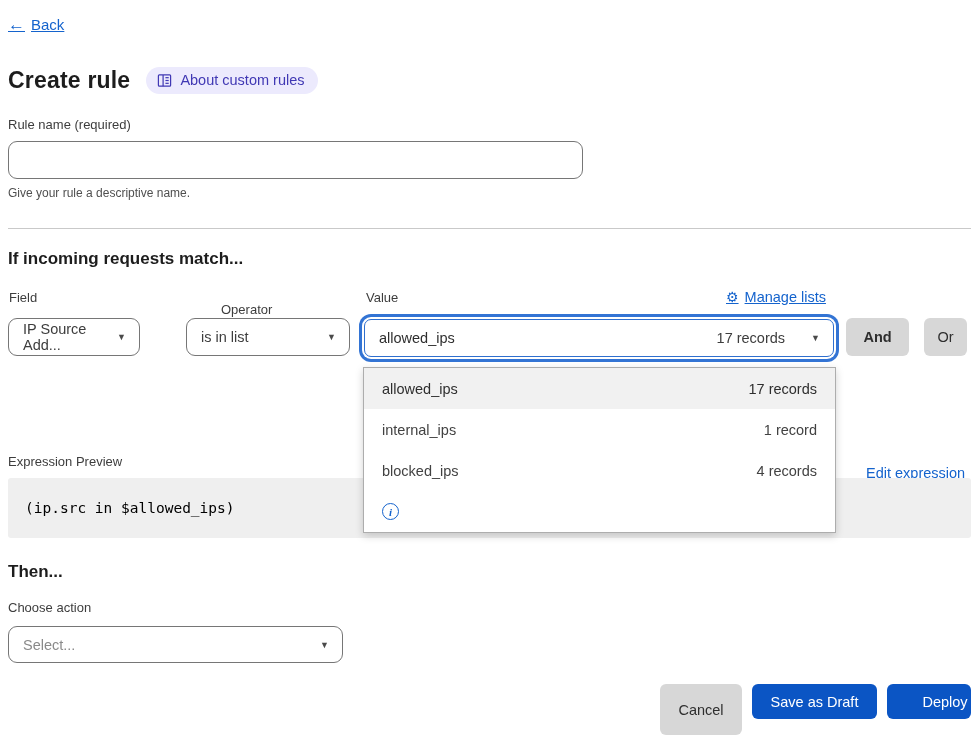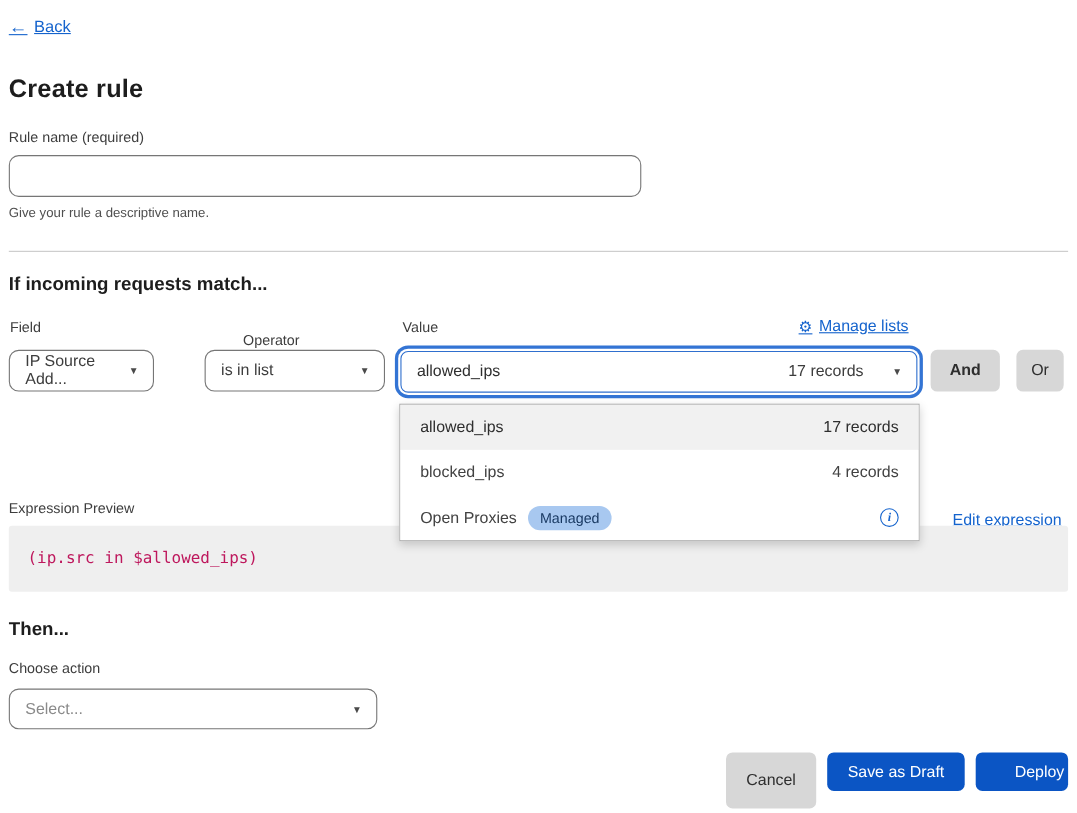--- a/index.html
+++ b/index.html
@@ -107,37 +107,47 @@
   }
 
   
   .expr-block {
     background: #efefef; border-radius: 3px;
     width: 963px; height: 60px;
     display: flex; align-items: center; padding: 0 17px;
   }
   .expr-code {
     font-family: "DejaVu Sans Mono", "Liberation Mono", monospace;
-    font-size: 14.5px; color: #be185d;
+    font-size: 14.5px; color: #000000;
   }
 
   .gear-glyph { font-size: 14px; line-height: 1; text-decoration: none; }
 
   .book-icon-svg { display: inline-block; }
 </style>
 </head>
 <body>
 
 <a class="link abs" style="left:8px; top:16px;">
   <span class="back-arrow">←</span>
     <span>Back</span>
 </a>
 
 <div class="abs" style="left:8px; top:67px; display:flex; align-items:center; gap:16px;">
   <span class="page-title">Create rule</span>
+  <a class="about-badge">
+    <svg class="book-icon-svg" width="15" height="15" viewBox="0 0 16 16" fill="none" stroke="#4038b4" stroke-width="1.3">
+      <rect x="1.5" y="2" width="13" height="12" rx="1"></rect>
+      <line x1="6.5" y1="2" x2="6.5" y2="14"></line>
+      <line x1="9" y1="5" x2="12.5" y2="5"></line>
+      <line x1="9" y1="8" x2="12.5" y2="8"></line>
+      <line x1="9" y1="11" x2="12.5" y2="11"></line>
+    </svg>
+    <span>About custom rules</span>
+  </a>
 </div>
 
 <div class="field-label abs" style="left:8px; top:117px;">Rule name (required)</div>
 <input class="text-input abs" style="left: 8px; top: 141px;" type="text" value="">
 <div class="helper-text abs" style="left:8px; top:186px;">Give your rule a descriptive name.</div>
 
 <div class="divider abs" style="left:8px; top:228px;"></div>
 
 <div class="section-heading abs" style="left:8px; top:249px;">If incoming requests match...</div>
 
@@ -173,29 +183,31 @@
 
 <div class="dropdown-panel abs" style="left:363px; top:367px;">
   <div class="dropdown-row highlighted">
     <span class="row-left">
         <span>allowed_ips</span>
       </span>
     <span>17 records</span>
   </div>
   <div class="dropdown-row">
     <span class="row-left">
+        <span>internal_ips</span>
+      </span>
+    <span>1 record</span>
+  </div>
+  <div class="dropdown-row">
+    <span class="row-left">
         <span>blocked_ips</span>
       </span>
     <span>4 records</span>
   </div>
   <div class="dropdown-row">
-    <span class="row-left">
-      <span>Open Proxies</span>
-      <span class="managed-pill">Managed</span>
-    </span>
     <span class="info-icon">i</span>
   </div>
 </div>
 
 <div class="field-label abs" style="left:8px; top:454px;">Expression Preview</div>
 <a class="link abs" style="left:866px; top:465px; font-size:14.5px;">Edit expression</a>
 <div class="expr-block abs" style="left:8px; top:478px;">
   <span class="expr-code">(ip.src in $allowed_ips)</span>
 </div>
 

